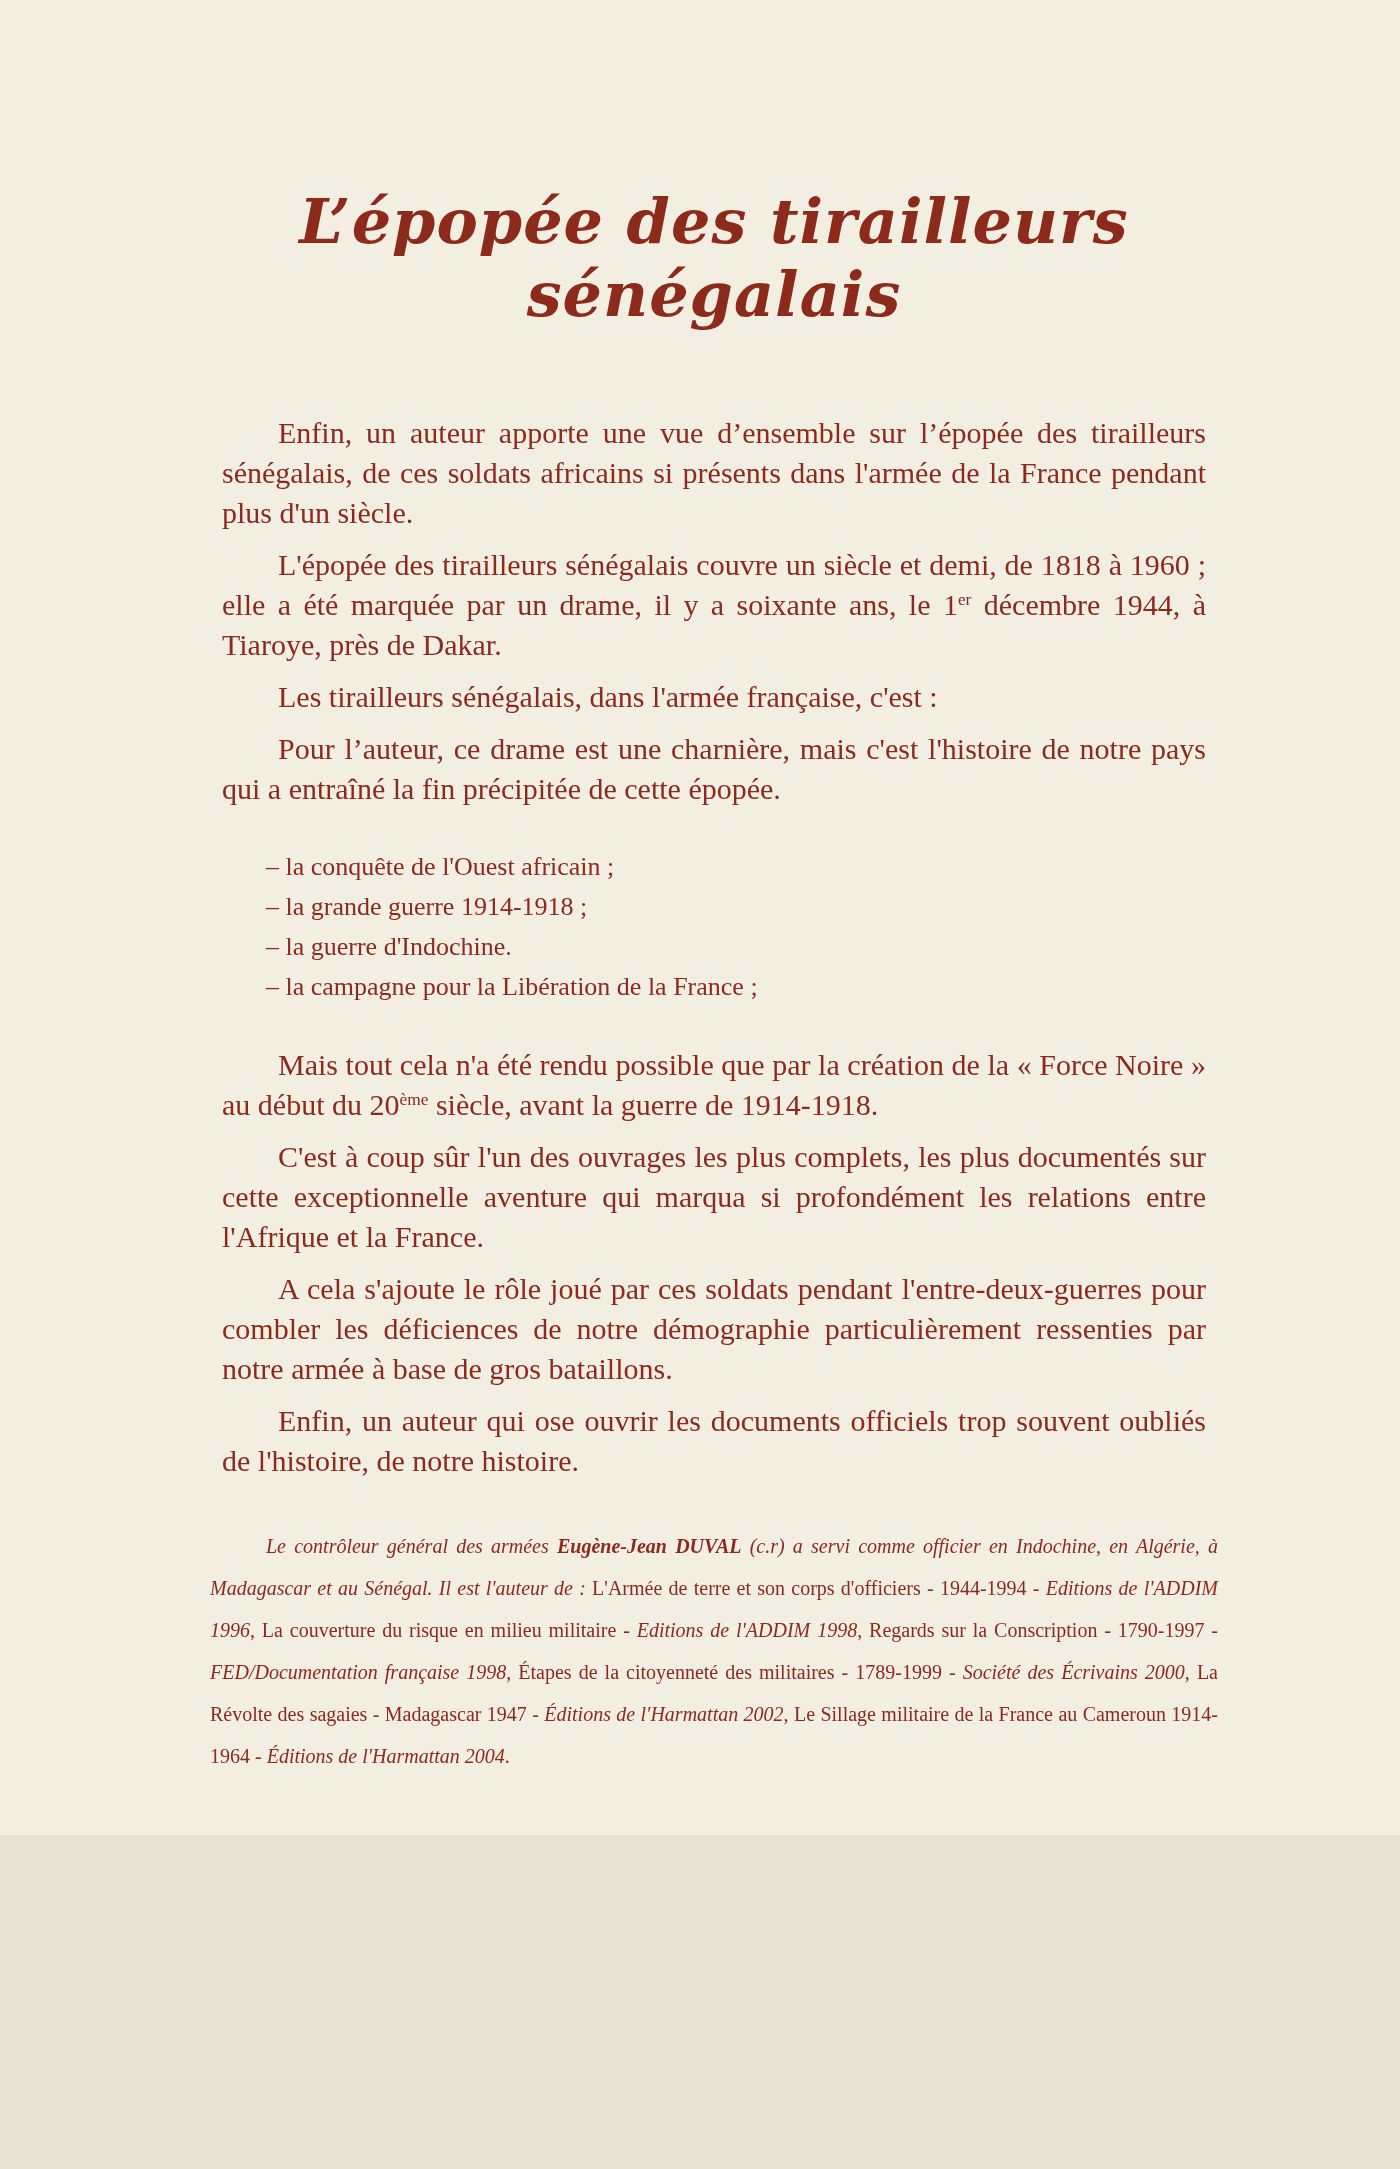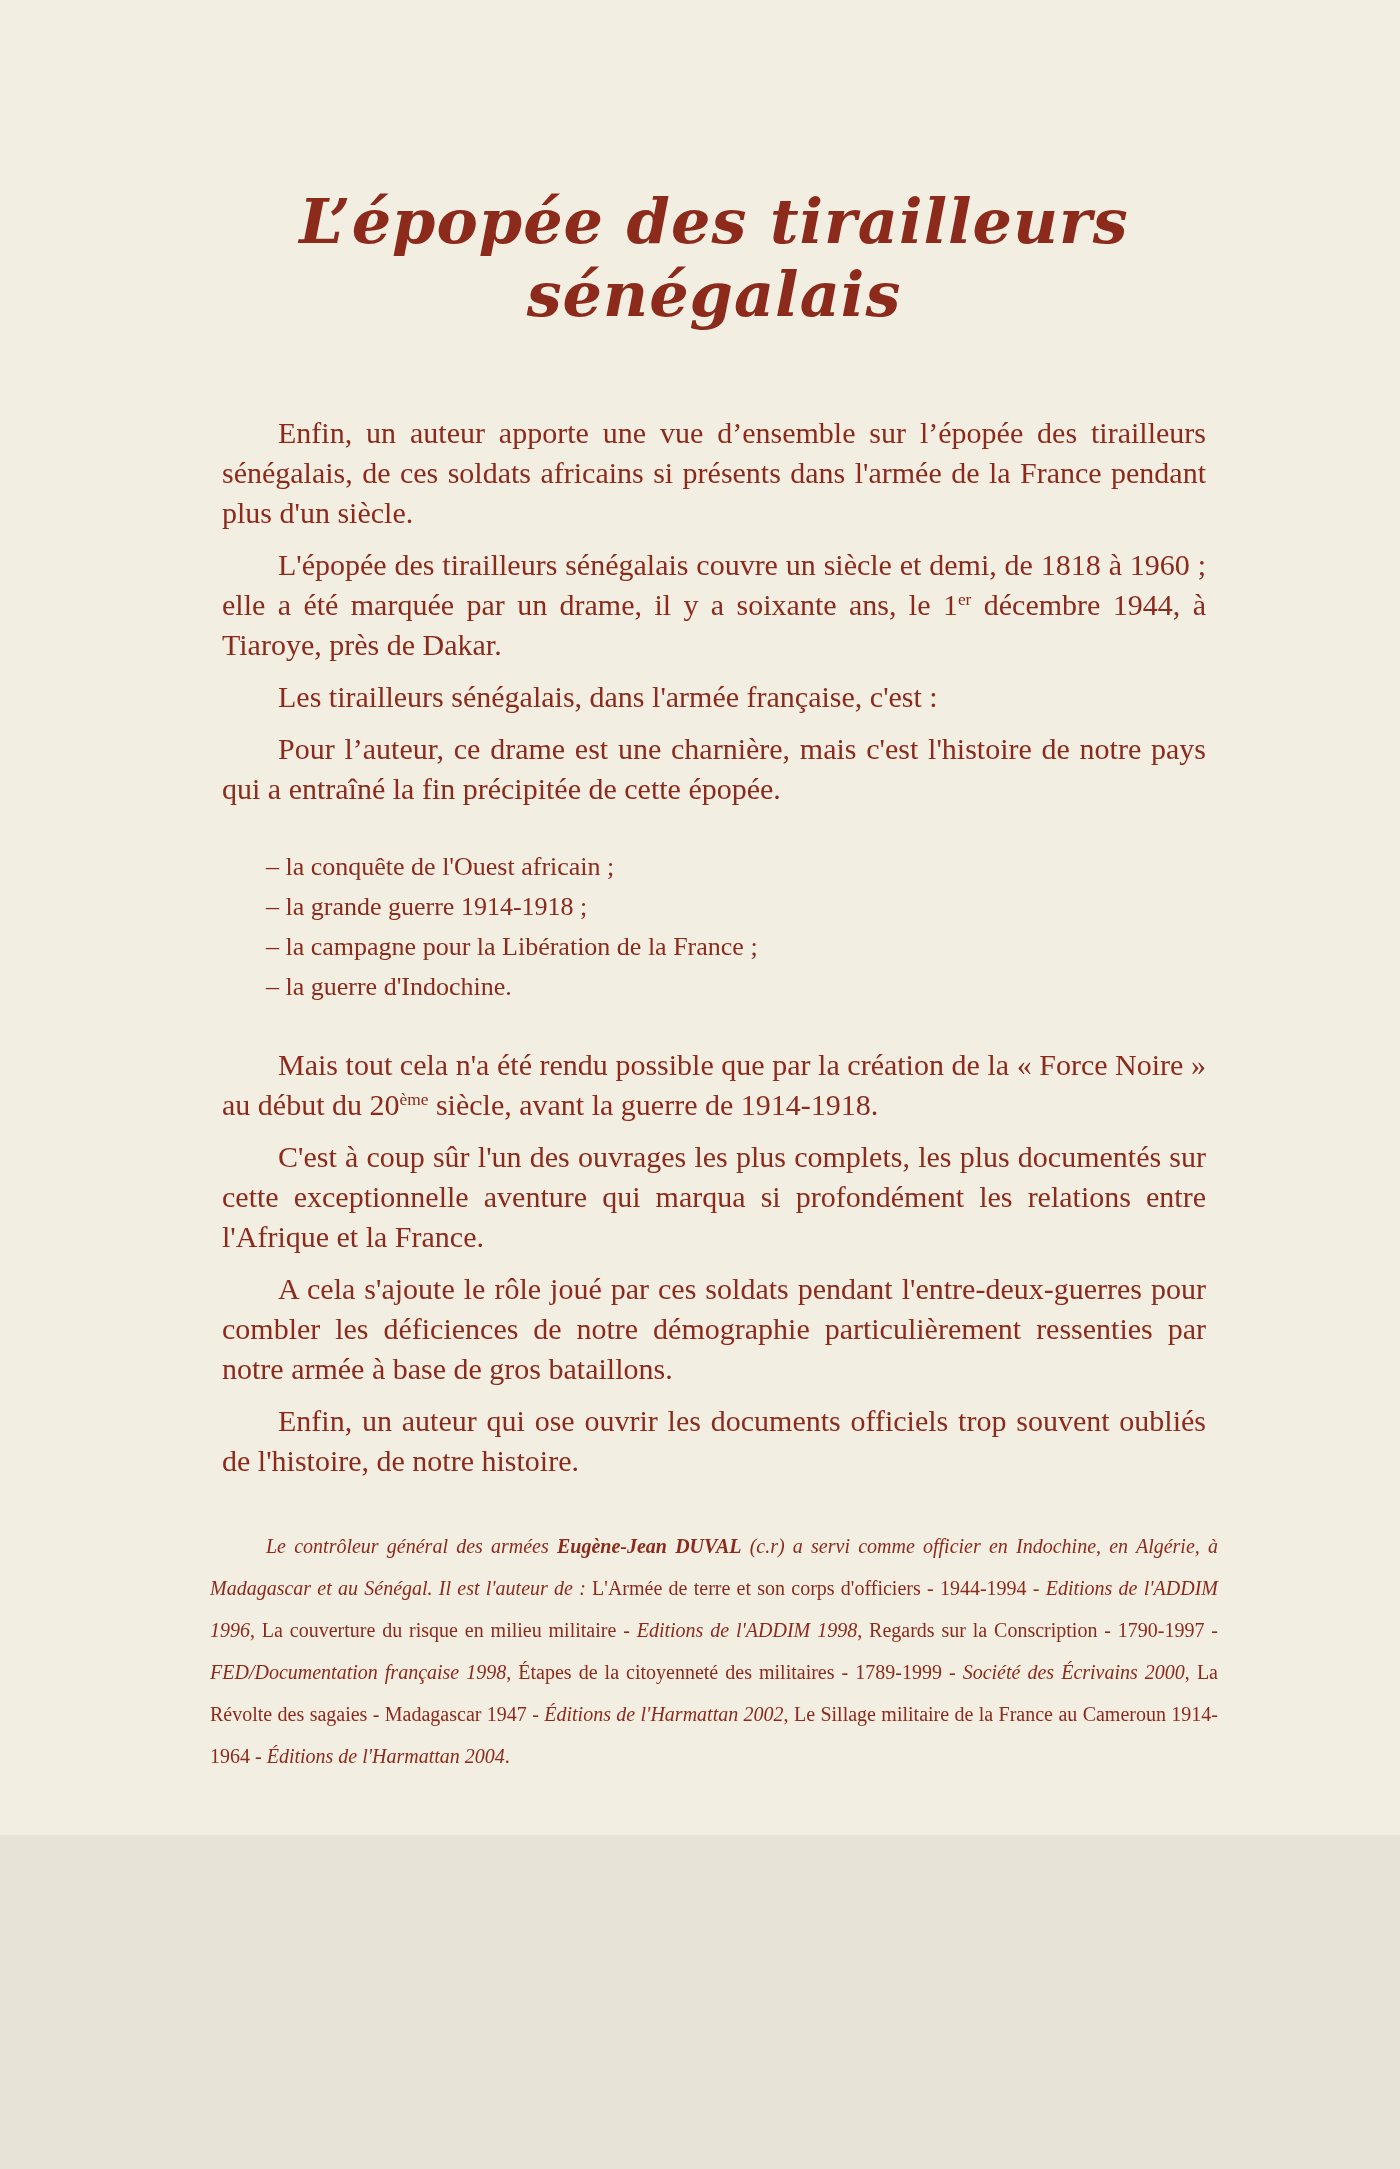--- a/index.html
+++ b/index.html
@@ -118,22 +118,22 @@
     <div class="paragraph-group">
         <p class="para"><span class="seg-n">Enfin, un auteur apporte une vue d’ensemble sur l’épopée des tirailleurs sénégalais, de ces soldats africains si présents dans l'armée de la France pendant plus d'un siècle.</span></p>
         <p class="para"><span class="seg-n">L'épopée des tirailleurs sénégalais couvre un siècle et demi, de 1818 à 1960 ; elle a été marquée par un drame, il y a soixante ans, le 1</span><sup class="seg-sup">er</sup><span class="seg-n"> décembre 1944, à Tiaroye, près de Dakar.</span></p>
         <p class="para"><span class="seg-n">Les tirailleurs sénégalais, dans l'armée française, c'est :</span></p>
         <p class="para"><span class="seg-n">Pour l’auteur, ce drame est une charnière, mais c'est l'histoire de notre pays qui a entraîné la fin précipitée de cette épopée.</span></p>
       </div>
 
     <div class="list">
         <div class="list-item"><span class="seg-n">– la conquête de l'Ouest africain ;</span></div>
         <div class="list-item"><span class="seg-n">– la grande guerre 1914-1918 ;</span></div>
+        <div class="list-item"><span class="seg-n">– la guerre d'Indochine.</span></div>
         <div class="list-item"><span class="seg-n">– la campagne pour la Libération de la France ;</span></div>
-        <div class="list-item"><span class="seg-n">– la guerre d'Indochine.</span></div>
       </div>
 
     <div class="paragraph-group">
         <p class="para"><span class="seg-n">Mais tout cela n'a été rendu possible que par la création de la « Force Noire » au début du 20</span><sup class="seg-sup">ème</sup><span class="seg-n"> siècle, avant la guerre de 1914-1918.</span></p>
         <p class="para"><span class="seg-n">C'est à coup sûr l'un des ouvrages les plus complets, les plus documentés sur cette exceptionnelle aventure qui marqua si profondément les relations entre l'Afrique et la France.</span></p>
         <p class="para"><span class="seg-n">A cela s'ajoute le rôle joué par ces soldats pendant l'entre-deux-guerres pour combler les déficiences de notre démographie particulièrement ressenties par notre armée à base de gros bataillons.</span></p>
         <p class="para"><span class="seg-n">Enfin, un auteur qui ose ouvrir les documents officiels trop souvent oubliés de l'histoire, de notre histoire.</span></p>
       </div>
 
     <div class="bio-wrap">

